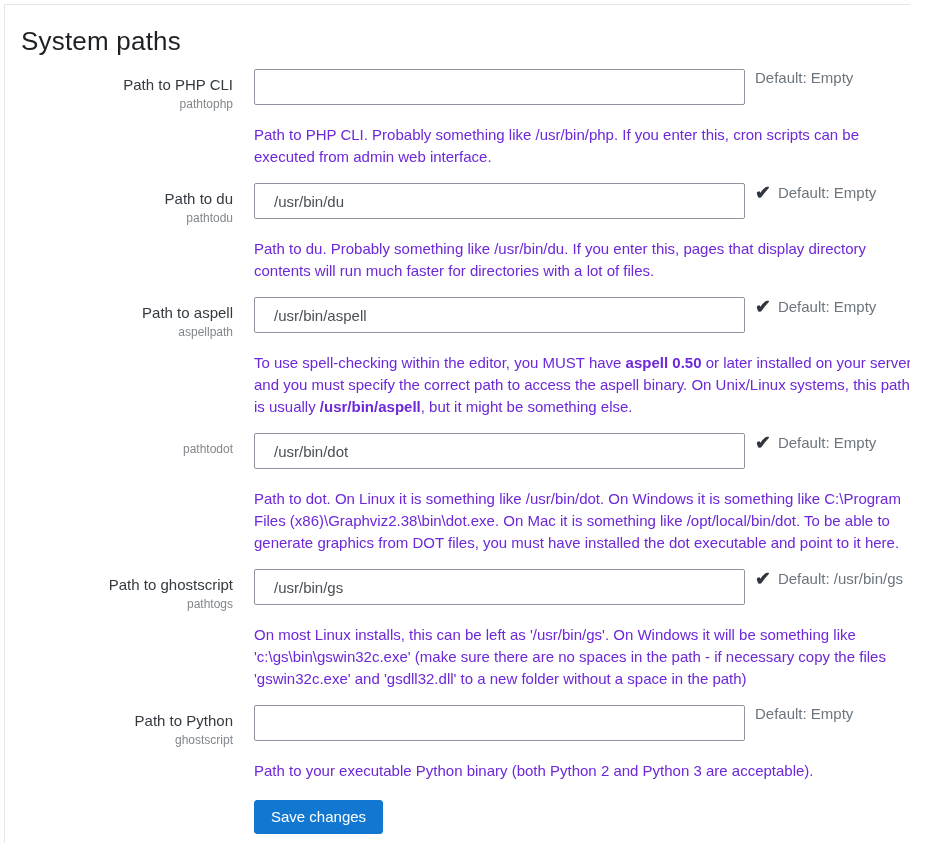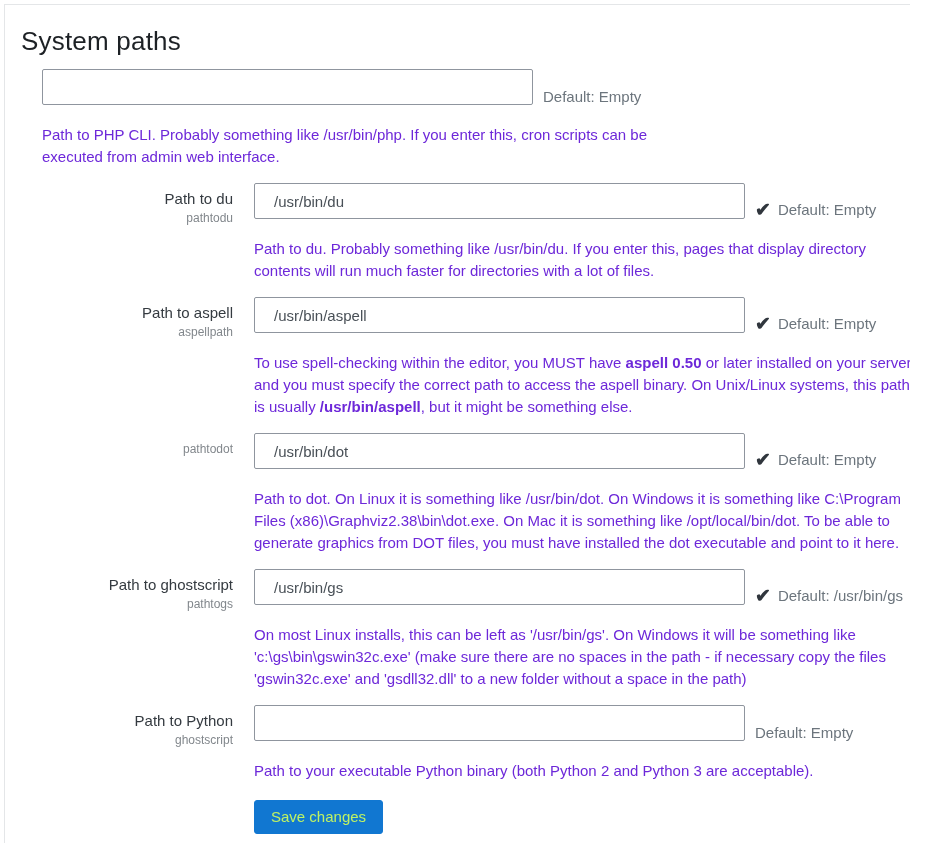--- a/index.html
+++ b/index.html
@@ -55,21 +55,21 @@
     margin-top: 3px;
     line-height: 14px;
   }
   .col-input {
     flex: 1 1 auto;
     margin-left: 21px;
     max-width: 668px;
   }
   .input-line {
     display: flex;
-    align-items: flex-end;
+    align-items: flex-start;
   }
   .setting-input {
     width: 491px;
     height: 36px;
     flex: 0 0 491px;
     border: 1px solid #8f959e;
     border-radius: 2px;
     padding: 0 19px;
     font-size: 15px;
     color: #495057;
@@ -102,37 +102,41 @@
     max-width: 666px;
   }
   .setting-desc b { font-weight: 700; }
   .save-row {
     margin-left: 233px;
     margin-top: 18px;
   }
   .save-button {
     background: #1177d1;
     border: 1px solid #1177d1;
-    color: #bef264;
+    color: #ffffff;
     font-size: 15px;
     font-family: "Liberation Sans", sans-serif;
     padding: 7px 16px;
     border-radius: 3px;
     line-height: 18px;
     cursor: pointer;
   }
 </style>
 </head>
 <body>
 
 <div class="viewport">
   <div class="frame">
     <h2 class="page-title">System paths</h2>
     <div id="form-rows">
   <div class="form-row">
+    <div class="col-label">
+      <div class="setting-label">Path to PHP CLI</div>
+      <div class="setting-shortname">pathtophp</div>
+    </div>
     <div class="col-input">
       <div class="input-line">
         <input type="text" class="setting-input" style="">
         <span class="default-wrap">
 
           <span class="default-text">Default: Empty</span>
         </span>
       </div>
       <div class="setting-desc">Path to PHP CLI. Probably something like /usr/bin/php. If you enter this, cron scripts can be executed from admin web interface.</div>
     </div>

